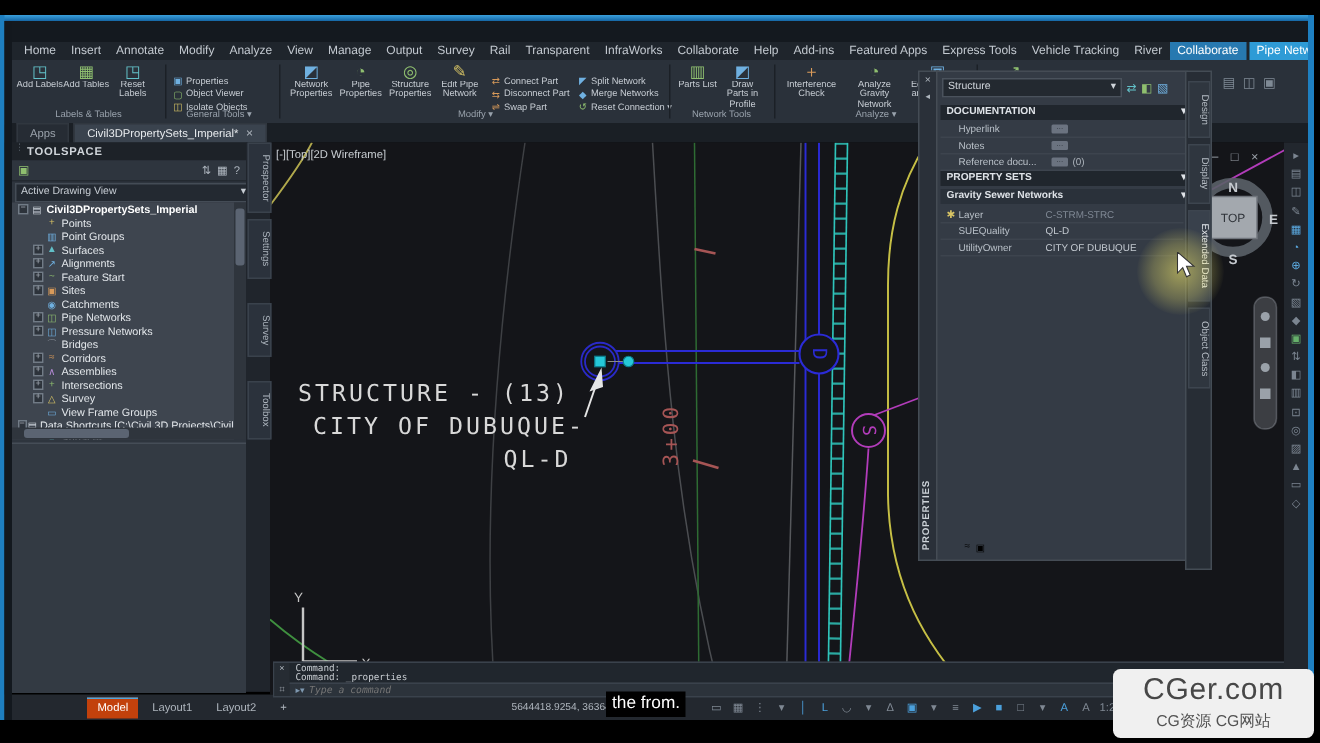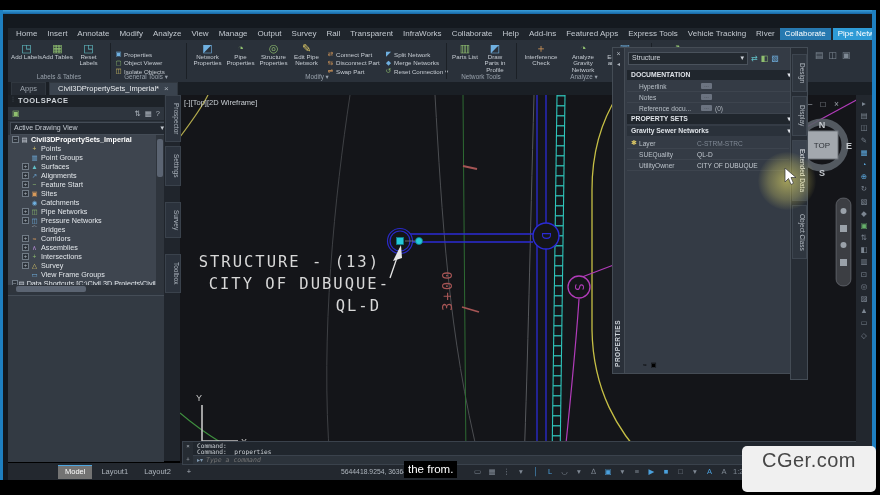--- a/index.html
+++ b/index.html
@@ -147,21 +147,21 @@
              font-size:6.2px;line-height:5.8px;color:#c8cdd2;}
   .cmd-prompt{height:9px;background:#2c333b;border-top:1px solid #3a424c;display:flex;
               align-items:center;padding:0 4px;gap:3px;}
   .cmd-prompt .cpi{color:#7f98b0;font-size:6px;}
   .cmd-prompt input{flex:1;background:transparent;border:none;outline:none;color:#8d959f;
                     font-style:italic;font-size:6.5px;font-family:"DejaVu Sans Mono",monospace;padding:0;}
   
   .sbar{left:3px;top:463px;width:873px;height:17px;background:#23282f;z-index:15;}
   .mtabs{position:absolute;left:55px;top:2px;display:flex;gap:2px;}
   .mt{height:13px;line-height:13px;font-size:7.5px;color:#aeb5bd;padding:0 7px;}
-  .mt.active{background:#737373;color:#fff;border-top:1px solid #4da6e0;line-height:11px;}
+  .mt.active{background:#c2410c;color:#fff;border-top:1px solid #4da6e0;line-height:11px;}
   .coords{position:absolute;left:338px;top:5px;font-size:6.8px;color:#aeb5bd;}
   .sicons{position:absolute;left:468px;top:3px;display:flex;gap:1.5px;}
   .sic{min-width:11px;height:11px;line-height:11px;text-align:center;font-size:7.5px;color:#7f8893;padding:0 1px;}
   .sic.on{color:#4ba0dc;}
   
   .caption{left:404px;top:461px;height:17px;background:#000;color:#fff;font-size:11.5px;
            line-height:17px;padding:0 4px;z-index:55;}
   .wm{left:742px;top:446px;width:134px;height:46px;background:#f0f0f0;border-radius:5px;z-index:60;
       text-align:center;color:#474747;}
   .wm .t1{font-size:20px;line-height:28px;letter-spacing:.5px;}
@@ -770,17 +770,18 @@
   <div class="ab glow"></div>
   <div class="ab cursor">
     <svg width="14" height="18" viewBox="0 0 14 18">
       <polygon points="1,0 1,14 4.5,10.5 7,16.5 9.5,15.3 7,9.5 12,9.5" fill="#fff" stroke="#333" stroke-width="0.7"></polygon>
     </svg>
   </div>
   <div class="ab caption">the from.</div>
   <div class="ab bot-black"></div>
   <div class="ab wm">
     <div class="t1">CGer.com</div>
+    <div class="t2">CG资源  CG网站</div>
   </div>
   <div class="ab edge-r"></div>
   <div class="ab edge-r2"></div>
 
 </div>
 
 </body></html>

